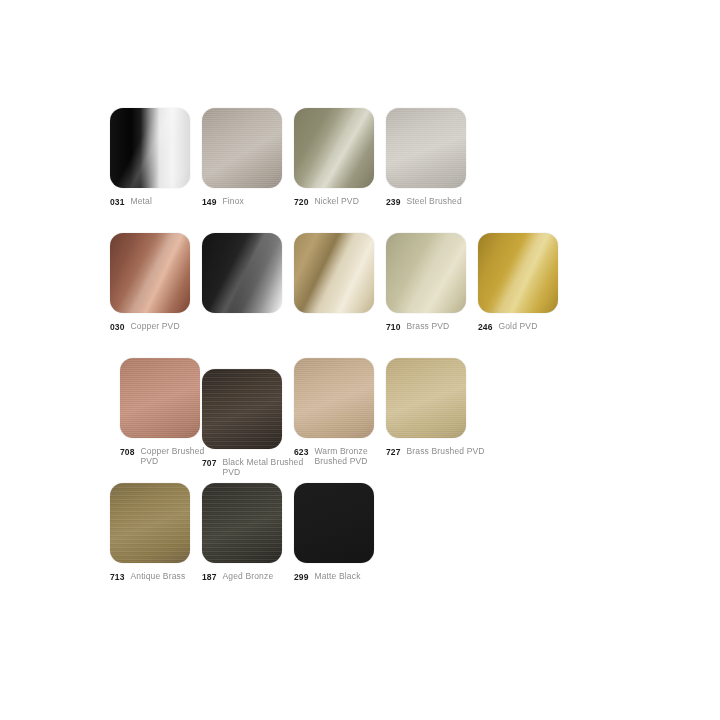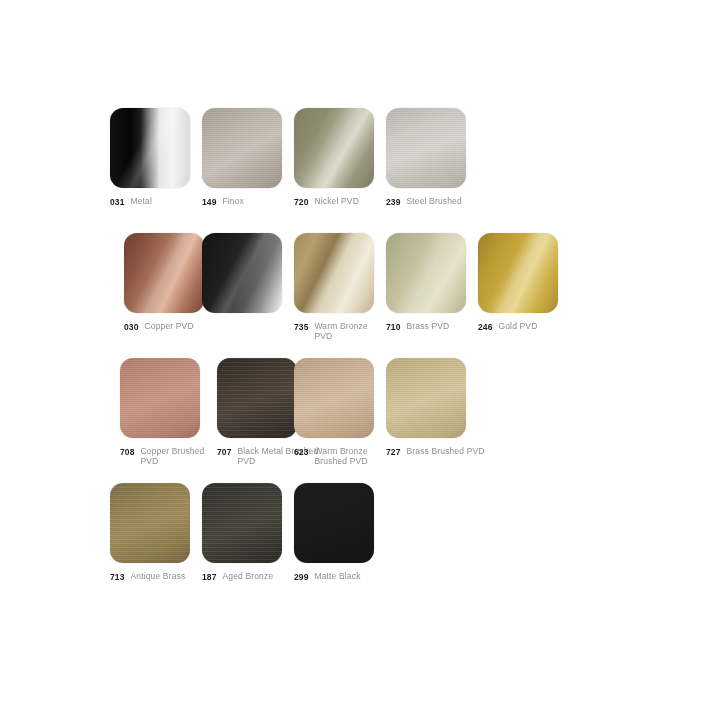--- a/index.html
+++ b/index.html
@@ -141,44 +141,40 @@
           <div class="grain fine"></div>
           <div class="vig"></div>
         </div>
         <div class="label">
           <span class="code">239</span>
           <span class="name">Steel Brushed</span>
         </div>
       </div>
     </div>
     <div class="swatch-row" style="top: 233px;">
-      <div class="swatch-cell" style="left: 14px;">
+      <div class="swatch-cell" style="left: 0px;">
         <div class="chip" style="background: linear-gradient(115deg, rgb(109, 63, 49) 0%, rgb(138, 84, 67) 22%, rgb(176, 122, 98) 46%, rgb(226, 180, 156) 62%, rgb(165, 110, 87) 82%, rgb(125, 70, 53) 100%);">
           <div class="sheen" style="background: linear-gradient(118deg, rgba(255, 255, 255, 0) 38%, rgba(255, 255, 255, 0.22) 52%, rgba(255, 255, 255, 0) 66%);"></div>
           <div class="vig"></div>
         </div>
         <div class="label">
           <span class="code">030</span>
           <span class="name">Copper PVD</span>
         </div>
       </div>
       <div class="swatch-cell" style="left: 92px;">
         <div class="chip" style="background: linear-gradient(110deg, rgb(20, 20, 20) 0%, rgb(30, 30, 30) 30%, rgb(44, 44, 44) 52%, rgb(143, 143, 143) 78%, rgb(232, 232, 232) 96%, rgb(207, 207, 207) 100%);">
           <div class="sheen" style="background: linear-gradient(118deg, rgba(255, 255, 255, 0) 38%, rgba(255, 255, 255, 0.22) 52%, rgba(255, 255, 255, 0) 66%);"></div>
           <div class="vig"></div>
         </div>
       </div>
       <div class="swatch-cell" style="left: 184px;">
         <div class="chip" style="background: linear-gradient(115deg, rgb(161, 139, 92) 0%, rgb(183, 159, 111) 20%, rgb(142, 122, 78) 38%, rgb(213, 201, 169) 52%, rgb(242, 236, 220) 70%, rgb(216, 205, 174) 88%, rgb(194, 182, 147) 100%);">
           <div class="sheen" style="background: linear-gradient(118deg, rgba(255, 255, 255, 0) 38%, rgba(255, 255, 255, 0.22) 52%, rgba(255, 255, 255, 0) 66%);"></div>
           <div class="vig"></div>
-        </div>
-        <div class="label">
-          <span class="code">735</span>
-          <span class="name">Warm Bronze PVD</span>
         </div>
       </div>
       <div class="swatch-cell" style="left: 276px; text-align: right;">
         <div class="chip" style="background: linear-gradient(120deg, rgb(168, 165, 133) 0%, rgb(188, 185, 152) 26%, rgb(207, 202, 169) 50%, rgb(232, 227, 205) 68%, rgb(207, 201, 169) 86%, rgb(185, 180, 147) 100%);">
           <div class="sheen" style="background: linear-gradient(118deg, rgba(255, 255, 255, 0) 38%, rgba(255, 255, 255, 0.22) 52%, rgba(255, 255, 255, 0) 66%);"></div>
           <div class="vig"></div>
         </div>
         <div class="label">
           <span class="code">710</span>
           <span class="name">Brass PVD</span>
@@ -199,21 +195,21 @@
       <div class="swatch-cell" style="left: 10px;">
         <div class="chip" style="background: linear-gradient(160deg, rgb(173, 122, 102) 0%, rgb(191, 139, 118) 30%, rgb(199, 148, 128) 52%, rgb(181, 130, 110) 78%, rgb(163, 113, 93) 100%);">
           <div class="grain fine"></div>
           <div class="vig"></div>
         </div>
         <div class="label wide">
           <span class="code">708</span>
           <span class="name">Copper Brushed PVD</span>
         </div>
       </div>
-      <div class="swatch-cell" style="left: 107px;">
+      <div class="swatch-cell" style="left: 92px; margin-top: 11px;">
         <div class="chip" style="background: linear-gradient(160deg, rgb(47, 40, 35) 0%, rgb(67, 57, 47) 32%, rgb(77, 66, 57) 54%, rgb(58, 50, 43) 80%, rgb(43, 36, 31) 100%);">
           <div class="grain"></div>
           <div class="vig"></div>
         </div>
         <div class="label wide">
           <span class="code">707</span>
           <span class="name">Black Metal Brushed PVD</span>
         </div>
       </div>
       <div class="swatch-cell" style="left: 184px;">

